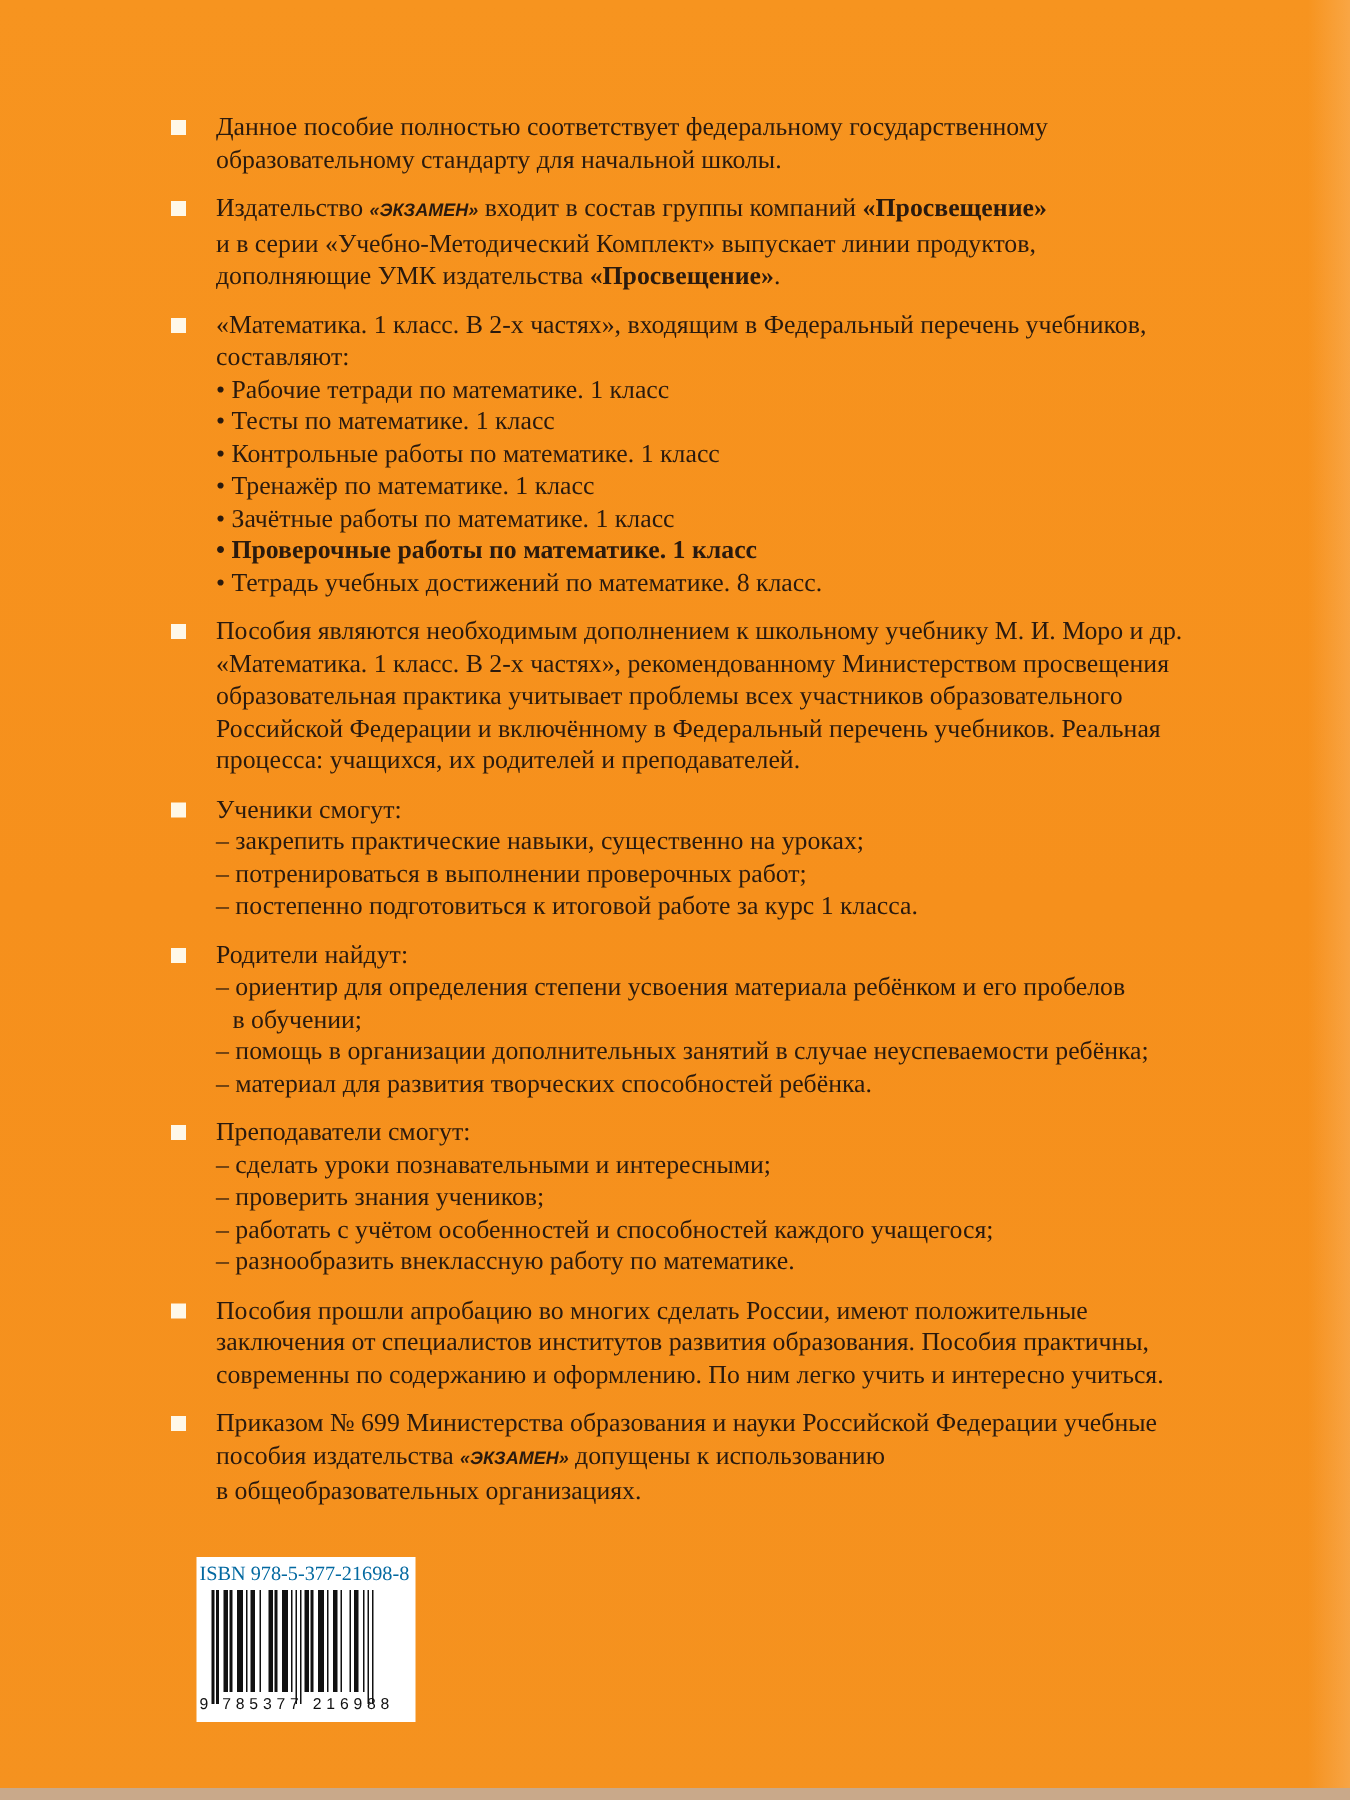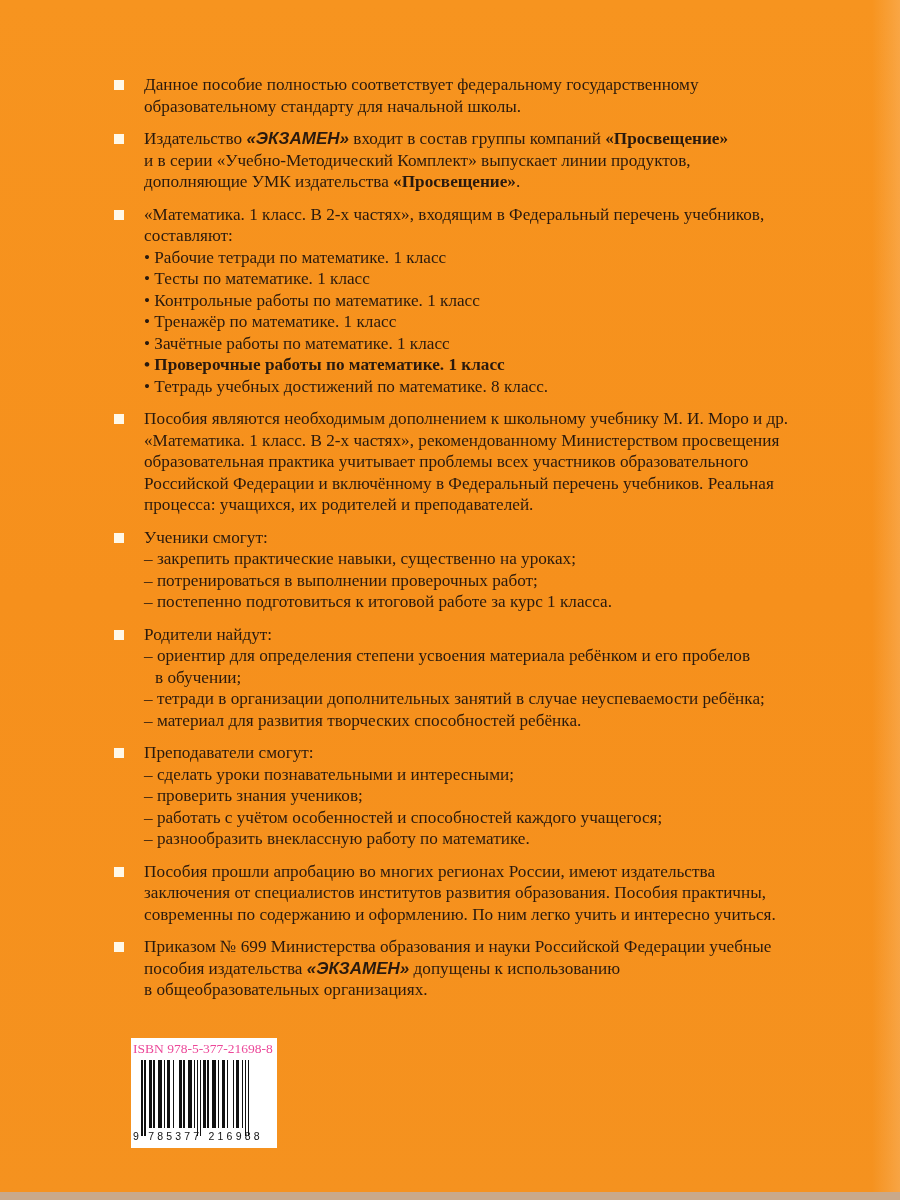--- a/index.html
+++ b/index.html
@@ -27,29 +27,29 @@
       font-size: 17.2px; line-height: 21.5px;
     }
     .block { position: relative; padding-left: 30px; margin-bottom: 11px; }
     .bullet {
       position: absolute; left: 0; top: 6px;
       width: 10px; height: 10px; background: #fff8e8;
     }
     .line { display: block; white-space: nowrap; }
     .sub { display: block; white-space: nowrap; }
     .sub.indent { padding-left: 11px; }
-    .brand { font-family: "Liberation Sans", "DejaVu Sans", sans-serif; font-weight: bold; font-style: italic; font-size: 17px; }
+    .brand { font-family: "Liberation Sans", "DejaVu Sans", sans-serif; font-weight: bold; font-style: italic; font-size: 12px; }
     .bold { font-weight: bold; }
     .isbn-box {
       position: absolute; left: 131px; top: 1038px; width: 146px; height: 110px;
       background: #ffffff;
     }
     .isbn-text {
       position: absolute; left: 2px; top: 3px; width: 146px;
-      font-family: "Liberation Serif", serif; font-size: 13.5px; color: #ec4899; white-space: nowrap;
+      font-family: "Liberation Serif", serif; font-size: 13.5px; color: #0369a1; white-space: nowrap;
     }
     .barcode {
       position: absolute; left: 10px; top: 22px; width: 130px; height: 76px;
       display: flex; align-items: flex-start;
     }
     .bar { height: 68px; background: #111; }
     .bar.tall { height: 76px; }
     .gap { height: 68px; }
     .barcode-digits {
       position: absolute; left: 0; top: 92px; width: 146px;
@@ -107,36 +107,36 @@
     <span class="sub">– закрепить практические навыки, существенно на уроках;</span>
     <span class="sub">– потренироваться в выполнении проверочных работ;</span>
     <span class="sub">– постепенно подготовиться к итоговой работе за курс 1 класса.</span>
   </div>
 
   <div class="block">
     <span class="bullet"></span>
     <span class="line">Родители найдут:</span>
     <span class="sub">– ориентир для определения степени усвоения материала ребёнком и его пробелов</span>
     <span class="sub indent">в обучении;</span>
-    <span class="sub">– тетради в организации дополнительных занятий в случае неуспеваемости ребёнка;</span>
+    <span class="sub">– помощь в организации дополнительных занятий в случае неуспеваемости ребёнка;</span>
     <span class="sub">– материал для развития творческих способностей ребёнка.</span>
   </div>
 
   <div class="block">
     <span class="bullet"></span>
     <span class="line">Преподаватели смогут:</span>
     <span class="sub">– сделать уроки познавательными и интересными;</span>
     <span class="sub">– проверить знания учеников;</span>
     <span class="sub">– работать с учётом особенностей и способностей каждого учащегося;</span>
     <span class="sub">– разнообразить внеклассную работу по математике.</span>
   </div>
 
   <div class="block">
     <span class="bullet"></span>
-    <span class="line">Пособия прошли апробацию во многих регионах России, имеют издательства</span>
+    <span class="line">Пособия прошли апробацию во многих сделать России, имеют положительные</span>
     <span class="line">заключения от специалистов институтов развития образования. Пособия практичны,</span>
     <span class="line">современны по содержанию и оформлению. По ним легко учить и интересно учиться.</span>
   </div>
 
   <div class="block">
     <span class="bullet"></span>
     <span class="line">Приказом № 699 Министерства образования и науки Российской Федерации учебные</span>
     <span class="line"><span>пособия издательства </span><span class="brand">«ЭКЗАМЕН»</span><span> допущены к использованию</span></span>
     <span class="line">в общеобразовательных организациях.</span>
   </div>

